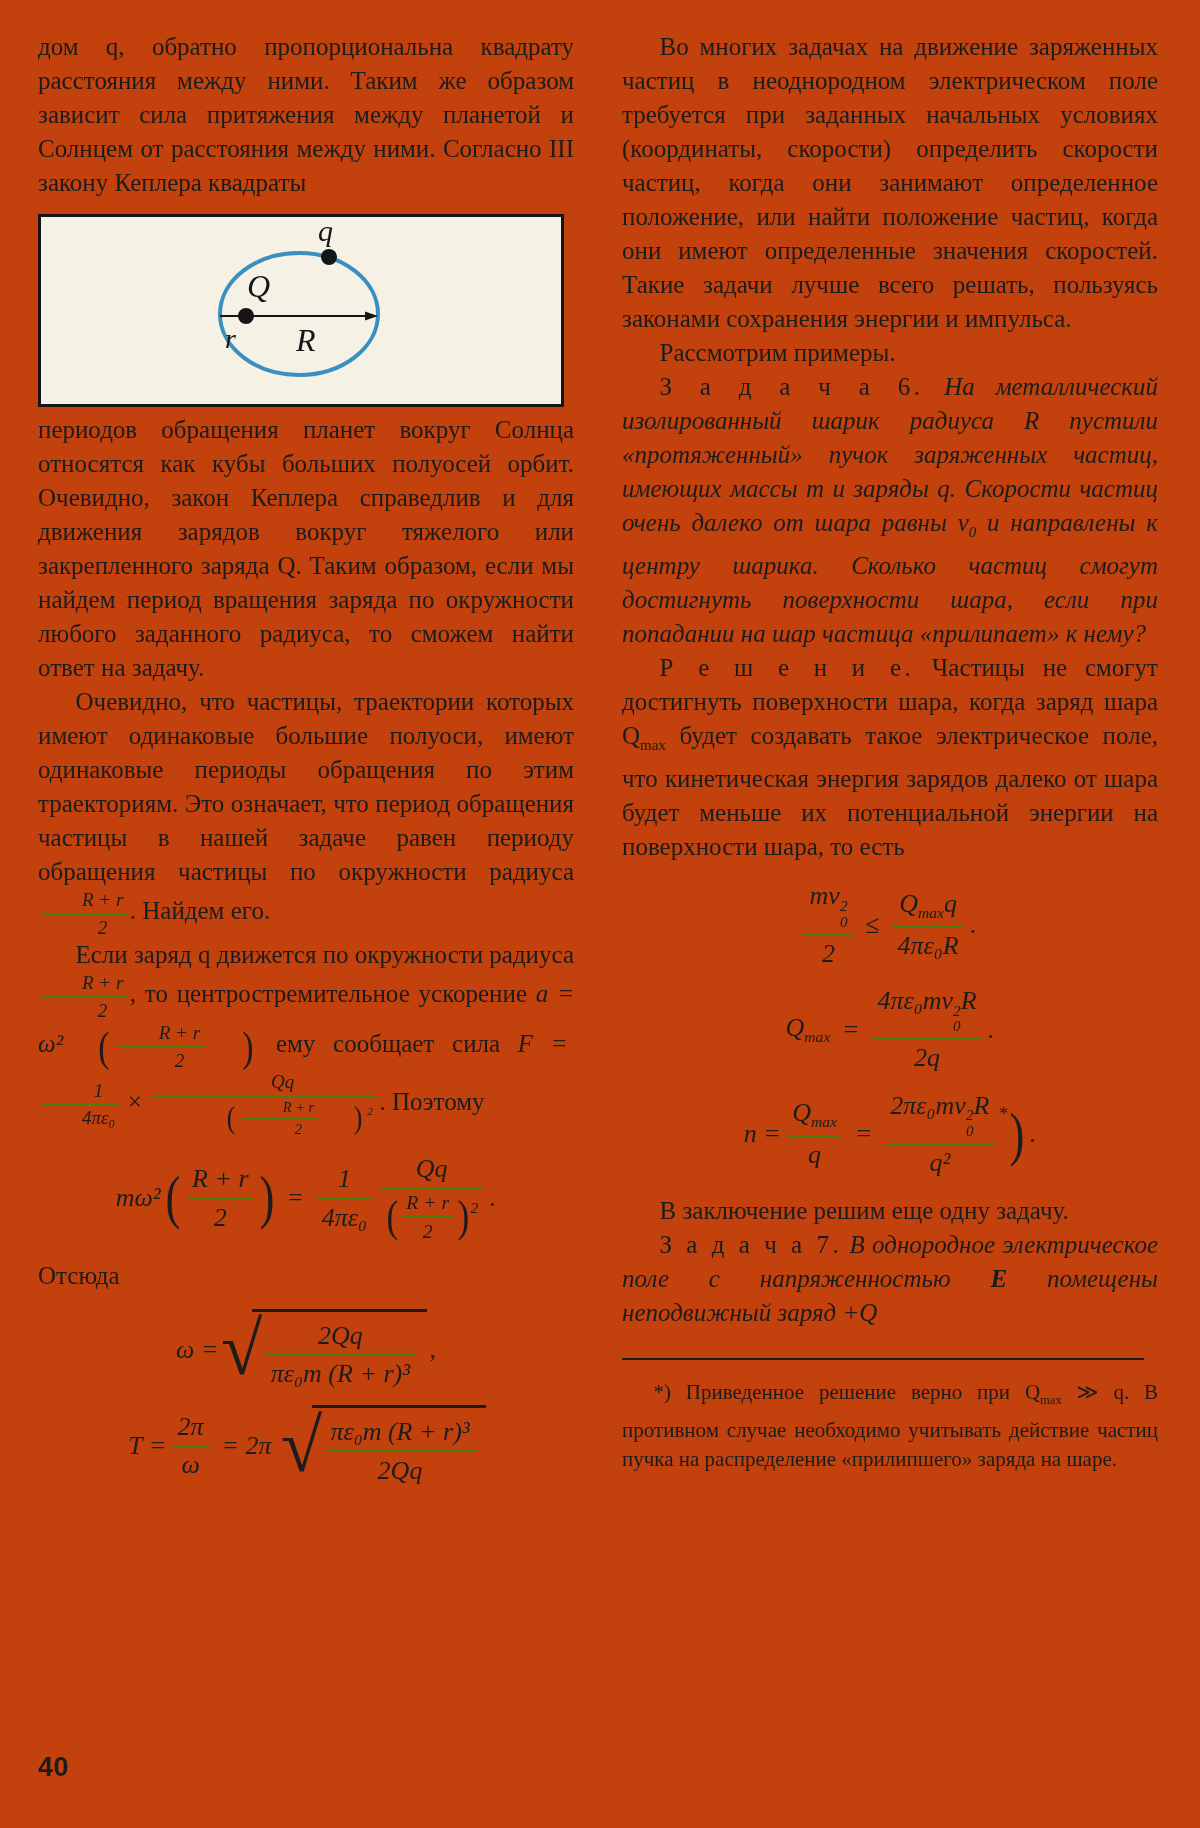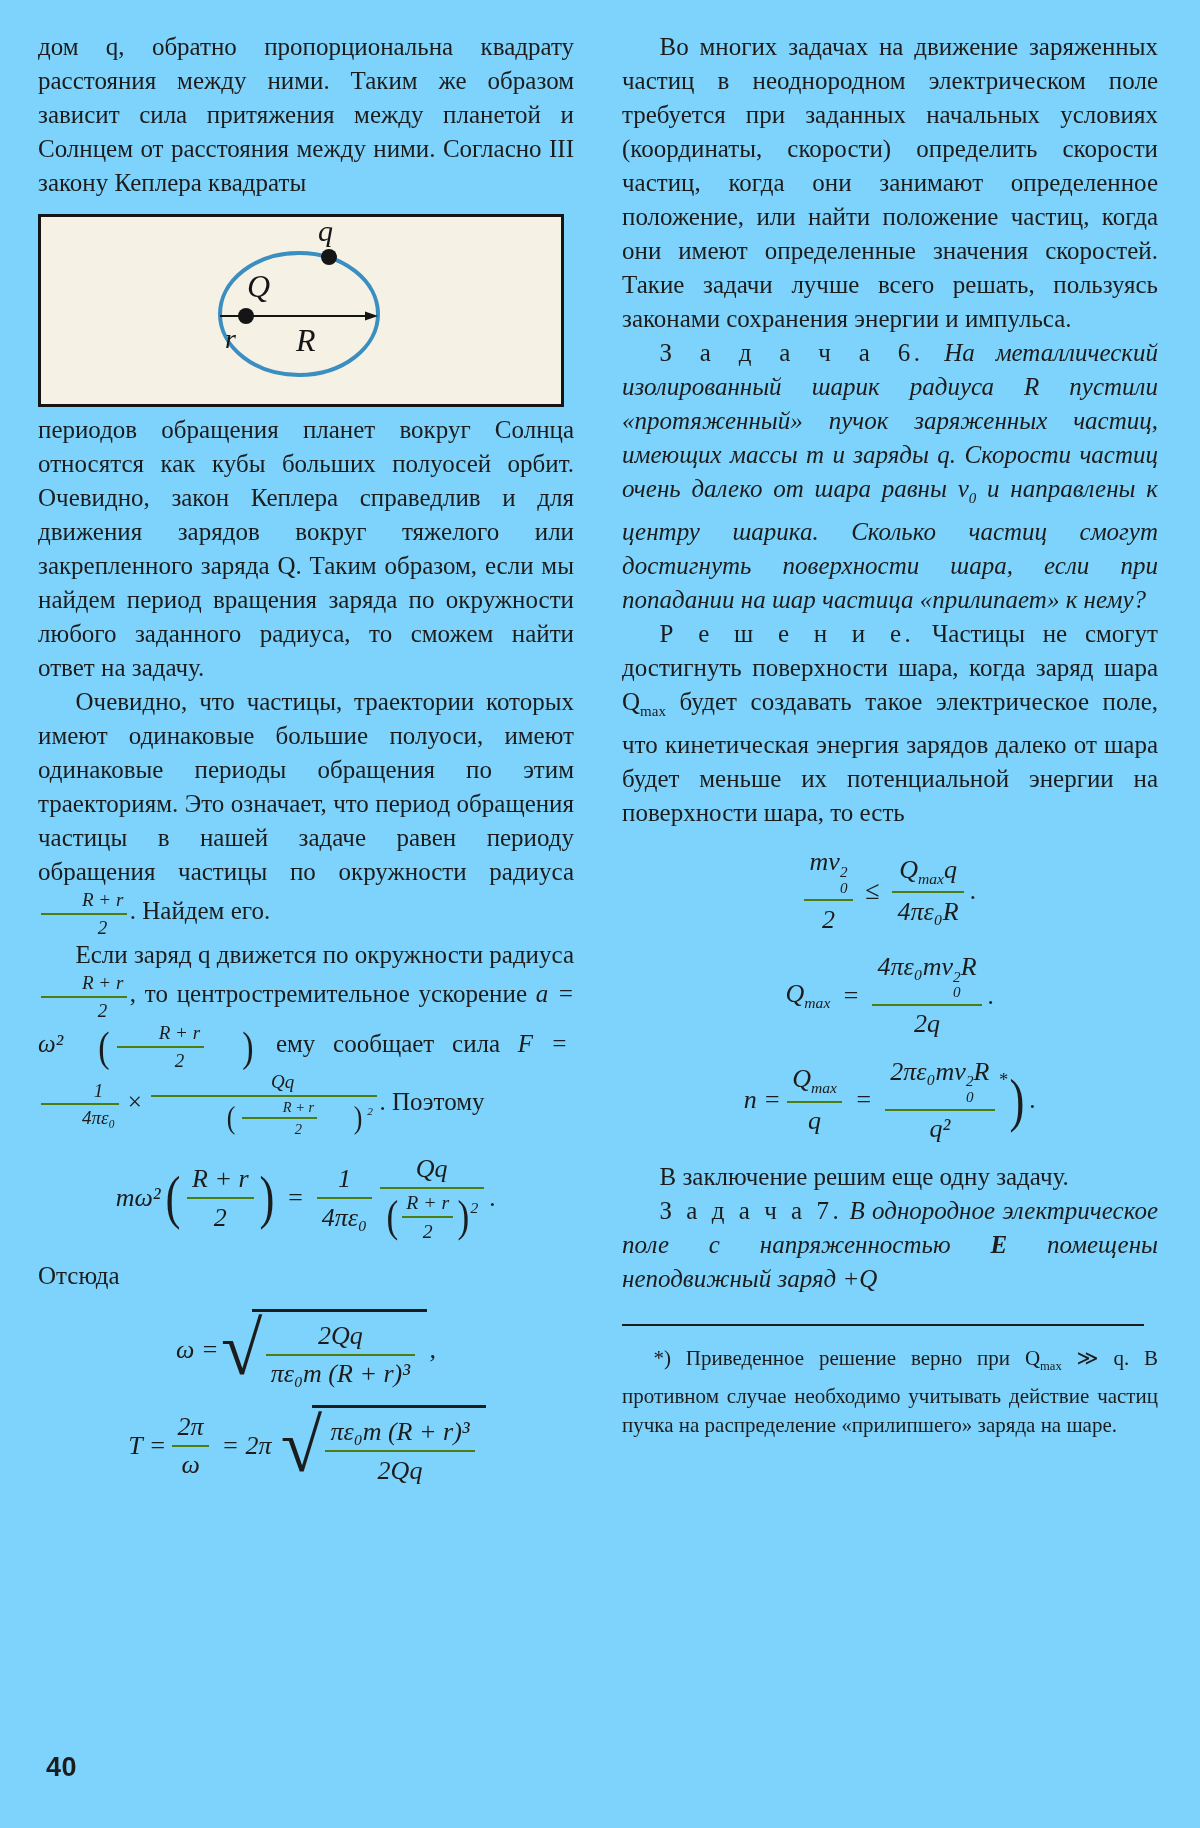--- a/index.html
+++ b/index.html
@@ -1,16 +1,16 @@
 <!DOCTYPE html>
 <html lang="ru"><head>
 <meta charset="utf-8">
 <style>
   html,body{margin:0;padding:0;background:#888;}
-  .page{position:relative;width:1200px;height:1828px;background:#7dd3fc;overflow:hidden;
+  .page{position:relative;width:1200px;height:1828px;background:#c2410c;overflow:hidden;
         font-family:"Liberation Serif","DejaVu Serif",serif;color:#1c1c1c;}
   .col{position:absolute;top:30px;font-size:25px;line-height:34px;}
   .col-left{left:38px;width:536px;}
   .col-right{left:622px;width:536px;}
   p{margin:0;text-align:justify;hyphens:auto;}
   .ind{text-indent:1.5em;}
   .spaced{letter-spacing:.14em;}
   .ital{font-style:italic;}
   .bold{font-weight:bold;}
   sub{font-size:.6em;}
@@ -32,21 +32,21 @@
   .bp2{display:inline-block;vertical-align:middle;font-size:1.7em;line-height:.8;font-style:normal;transform:scaleX(.8);}
   .ss{display:inline-flex;flex-direction:column;align-items:center;font-size:.58em;line-height:1.05;vertical-align:-.45em;}
   .sqrt{display:inline-flex;align-items:center;vertical-align:middle;}
   .rad{font-size:2.9em;line-height:.8;font-style:normal;margin-right:-.14em;}
   .radbody{display:inline-block;border-top:3px solid #1c1c1c;padding:8px 8px 0 10px;}
   .starp sup{font-size:.7em;vertical-align:1.1em;}
   
   .fnrule{border:0;border-top:2.5px solid #1c1c1c;width:522px;margin:28px 0 18px 0;}
   .fn{font-size:21px;line-height:29px;}
   .pagenum{position:absolute;left:38px;top:1752px;font-size:27px;font-weight:bold;
-           font-family:"Liberation Sans","DejaVu Sans",sans-serif;letter-spacing:.02em;margin-left:8px;}
+           font-family:"Liberation Sans","DejaVu Sans",sans-serif;letter-spacing:.02em;}
 </style>
 </head>
 <body>
 
 <div class="page">
 
   <div class="col col-left">
     <p>дом q, обратно пропорциональна квадрату расстояния между ними. Таким же образом зависит сила притяжения между планетой и Солнцем от расстояния между ними. Согласно III закону Кеплера квадраты</p>
 
     <figure class="figwrap">
@@ -91,20 +91,21 @@
     <div class="eq">
       <span class="t">T =</span><span class="frac"><span class="num">2π</span><span class="den">ω</span></span><span class="t sp2">= 2π</span><span class="sqrt">
           <span class="rad">√</span>
           <span class="radbody"><span class="frac"><span class="num">πε₀m (R + r)³</span><span class="den">2Qq</span></span></span>
         </span>
     </div>
   </div>
 
   <div class="col col-right">
     <p class="ind">Во многих задачах на движение заряженных частиц в неоднородном электрическом поле требуется при заданных начальных условиях (координаты, скорости) определить скорости частиц, когда они занимают определенное положение, или найти положение частиц, когда они имеют определенные значения скоростей. Такие задачи лучше всего решать, пользуясь законами сохранения энергии и импульса.</p>
+    <p class="ind">Рассмотрим примеры.</p>
 
     <p class="ind">
       <span class="spaced">З а д а ч а  6.</span><span class="ital"><span> На металлический изолированный шарик радиуса R пустили «протяженный» пучок заряженных частиц, имеющих массы m и заряды q. Скорости частиц очень далеко от шара равны v</span><sub>0</sub><span> и направлены к центру шарика. Сколько частиц смогут достигнуть поверхности шара, если при попадании на шар частица «прилипает» к нему?</span></span>
     </p>
 
     <p class="ind">
       <span class="spaced">Р е ш е н и е.</span><span> Частицы не смогут достигнуть поверхности шара, когда заряд шара Q</span><sub>max</sub><span> будет создавать такое электрическое поле, что кинетическая энергия зарядов далеко от шара будет меньше их потенциальной энергии на поверхности шара, то есть</span>
     </p>
 
     <div class="eq">

